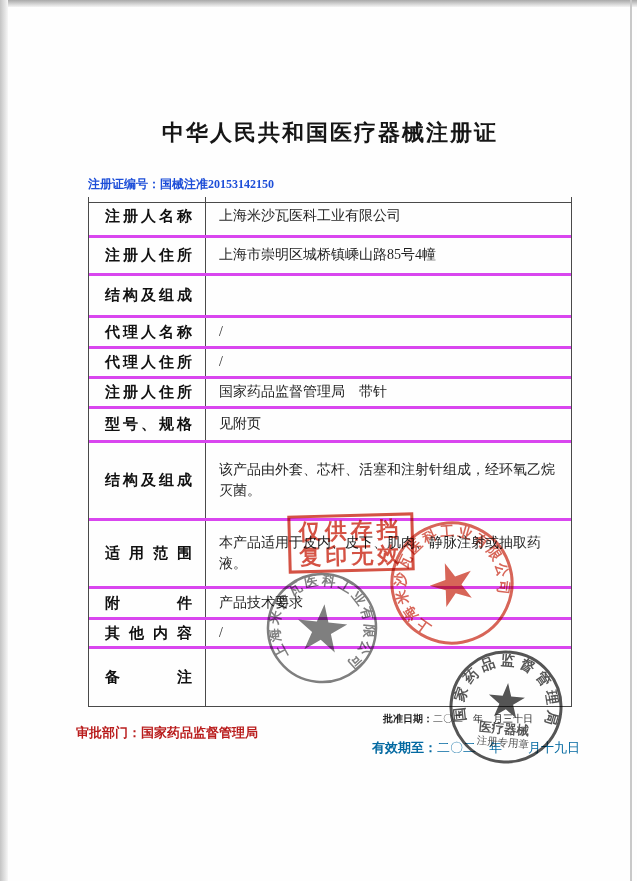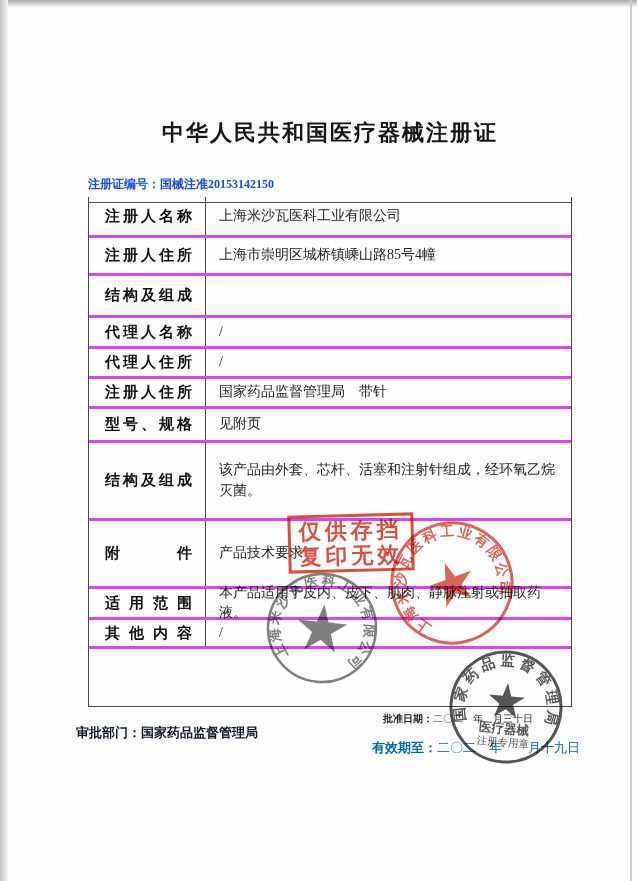--- a/index.html
+++ b/index.html
@@ -31,21 +31,21 @@
   .row:nth-child(9){height:68px}.row:nth-child(10){height:31px}
   .row:nth-child(11){height:29px}.row:nth-child(12){height:57px}
   .cell-label{width:117px;flex:0 0 117px;border-right:1px solid #4a4a4a;box-sizing:border-box;
               display:flex;align-items:center;padding:0 13px 0 16px;
               font-family:"Liberation Sans", sans-serif;font-weight:bold;font-size:15px;color:#111;}
   .cell-label span{display:inline-block;width:100%;text-align:justify;text-align-last:justify;}
   .cell-value{flex:1;display:flex;align-items:center;padding:2px 8px 2px 13px;
               font-size:14px;line-height:1.45;color:#1e1e1e;}
 
   .footer-dept{position:absolute;left:76px;top:724px;font-size:13px;font-weight:bold;
-               font-family:"Liberation Sans", sans-serif;color:#0f172a;}
+               font-family:"Liberation Sans", sans-serif;color:#b91c1c;}
   .date1{position:absolute;left:383px;top:712px;font-size:10px;color:#1d1d1d;}
   .date2{position:absolute;left:372px;top:739px;font-size:13px;color:#0369a1;}
   .date1 b,.date2 b{font-family:"Liberation Sans", sans-serif;}
 
   
   .stamp-rect{position:absolute;left:288px;top:514px;width:120px;height:52px;
               border:3.5px solid #cf3a2a;transform:rotate(-1.5deg);
               display:flex;flex-direction:column;justify-content:center;align-items:center;
               color:#cf3a2a;font-weight:bold;font-size:22px;line-height:25px;letter-spacing:4px;
               font-family:"Liberation Sans", sans-serif;opacity:.88;mix-blend-mode:multiply;}
@@ -124,43 +124,46 @@
     <div class="row">
       <div class="cell-label">
           <span>结构及组成</span>
         </div>
       <div class="cell-value">
           <span>该产品由外套、芯杆、活塞和注射针组成，经环氧乙烷灭菌。</span>
         </div>
     </div>
     <div class="row">
       <div class="cell-label">
+          <span>适用范围</span>
+        </div>
+      <div class="cell-value">
+          <span>本产品适用于皮内、皮下、肌肉、静脉注射或抽取药液。</span>
+        </div>
+    </div>
+    <div class="row">
+      <div class="cell-label">
           <span>附件</span>
         </div>
       <div class="cell-value">
           <span>产品技术要求</span>
         </div>
     </div>
     <div class="row">
       <div class="cell-label">
-          <span>适用范围</span>
-        </div>
-      <div class="cell-value">
-          <span>本产品适用于皮内、皮下、肌肉、静脉注射或抽取药液。</span>
-        </div>
-    </div>
-    <div class="row">
-      <div class="cell-label">
           <span>其他内容</span>
         </div>
       <div class="cell-value">
           <span>/</span>
         </div>
     </div>
     <div class="row">
+      <div class="cell-label">
+          <span>备注</span>
+        </div>
     </div>
   </div>
 
   <div class="footer-dept">审批部门：国家药品监督管理局</div>
   <div class="date1"><b>批准日期：</b><span>二〇二　年　月三十日</span></div>
   <div class="date2"><b>有效期至：</b><span>二〇二　年　　月十九日</span></div>
 
   <div class="stamp-rect">
     <div>仅供存挡</div>
     <div>复印无效</div>

